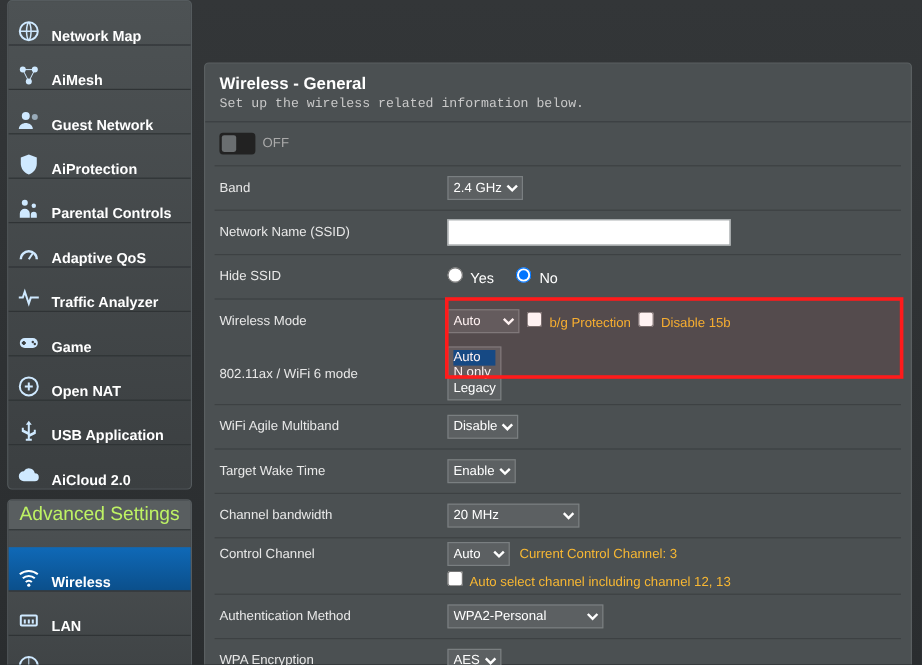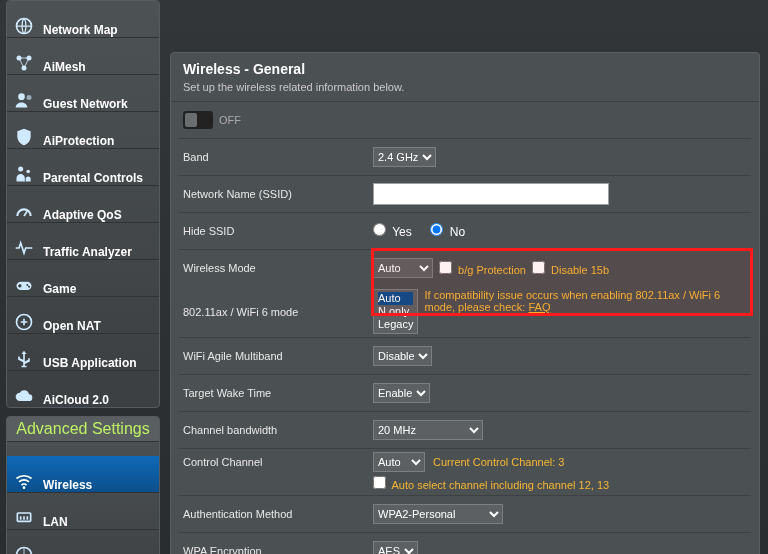--- a/index.html
+++ b/index.html
@@ -10,21 +10,21 @@
 .nav-item{display:flex;align-items:flex-end;height:36px;padding:0 6px;border-bottom:1px solid #2f3335;cursor:pointer;color:#fff;font-weight:bold;font-size:12px;}
 .nav-item:last-child{border-bottom:none;}
 .nav-item .ico{width:22px;height:22px;margin-right:8px;display:flex;align-items:center;justify-content:center;}
 .nav-item .ico svg{width:20px;height:20px;}
 .side-title{background:#595e60;color:#bef264;text-align:center;height:24px;line-height:24px;font-size:16px;border-bottom:1px solid #2f3335;}
 .nav-item.active{background:linear-gradient(#0f69b7,#0b4f8b);margin-top:14px;}
 
 .main{flex:1;padding:4px 8px 4px 6px;overflow:hidden;}
 .panel{background:#4b5052;border:1px solid #5a5f61;border-radius:4px;height:100%;box-sizing:border-box;display:flex;flex-direction:column;margin-top:48px;}
 .panel-title{color:#fff;font-size:14px;font-weight:bold;padding:8px 12px 4px;}
-.panel-sub{color:#c9c9c9;font-size:11px;padding:0 12px 8px;border-bottom:1px solid #3b3f41;}
+.panel-sub{color:#c9c9c9;font-size:11px;padding:0 12px 8px;border-bottom:1px solid #3b3f41;font-family:Liberation Mono, monospace;}
 .form-area{flex:1;overflow:auto;padding:0 8px;}
 .row{display:flex;align-items:center;min-height:30px;border-bottom:1px solid #3d4143;padding:3px 4px;}
 .row .lbl{width:190px;flex:none;color:#e8e8e8;font-size:11px;}
 .row .val{flex:1;display:flex;align-items:center;gap:6px;flex-wrap:wrap;}
 select{background:#5c6062;color:#fff;border:1px solid #7a7f81;font-size:11px;height:20px;}
 input[type=text],input[type=password]{height:18px;border:1px solid #9a9fa1;background:#fff;}
 input[type=radio]{margin:0 3px 0 0;}
 input[type=checkbox]{margin:0 3px 0 0;}
 .off-toggle{display:flex;align-items:center;gap:6px;text-align:center;}
 .off-switch{width:30px;height:18px;background:#222;border-radius:3px;position:relative;}
@@ -241,24 +241,20 @@
           </div>
 
           <div class="row">
             <div class="lbl">802.11ax / WiFi 6 mode</div>
             <div class="val" style="align-items:flex-start">
               <div class="mode-list">
                 <div class="sel">Auto</div>
                 <div>N only</div>
                 <div>Legacy</div>
               </div>
-              <span class="orange" style="max-width:300px">
-                <span>If compatibility issue occurs when enabling 802.11ax / WiFi 6 mode, please check:</span>
-                <a href="#">FAQ</a>
-              </span>
             </div>
           </div>
         </div>
 
         <div class="row">
           <div class="lbl">WiFi Agile Multiband</div>
           <div class="val">
               <select><option>Disable</option></select>
             </div>
         </div>

